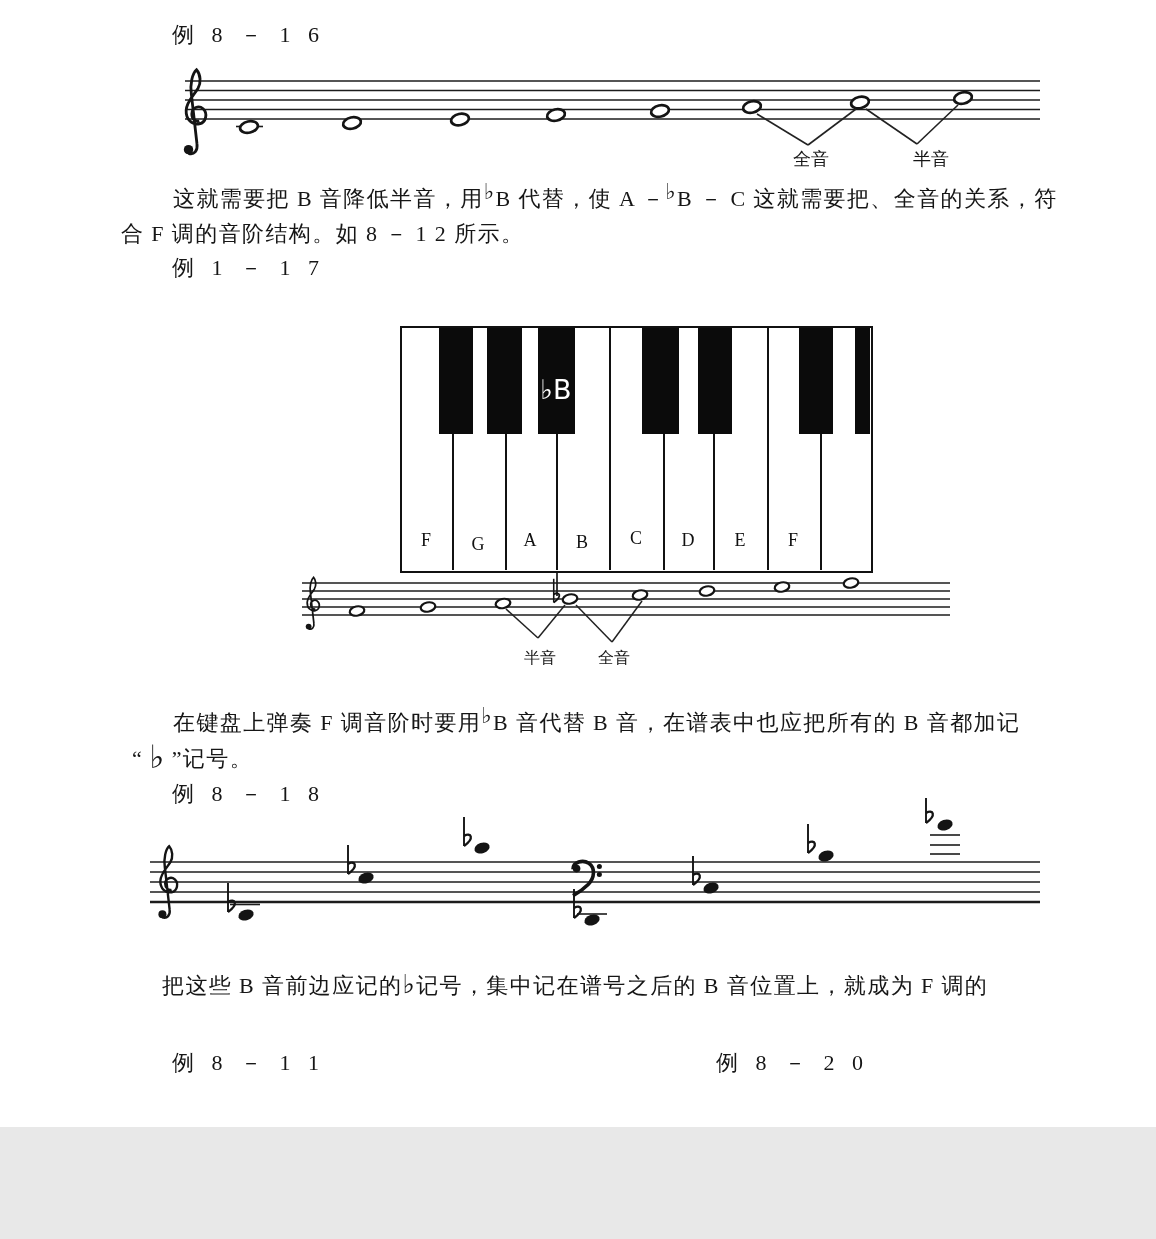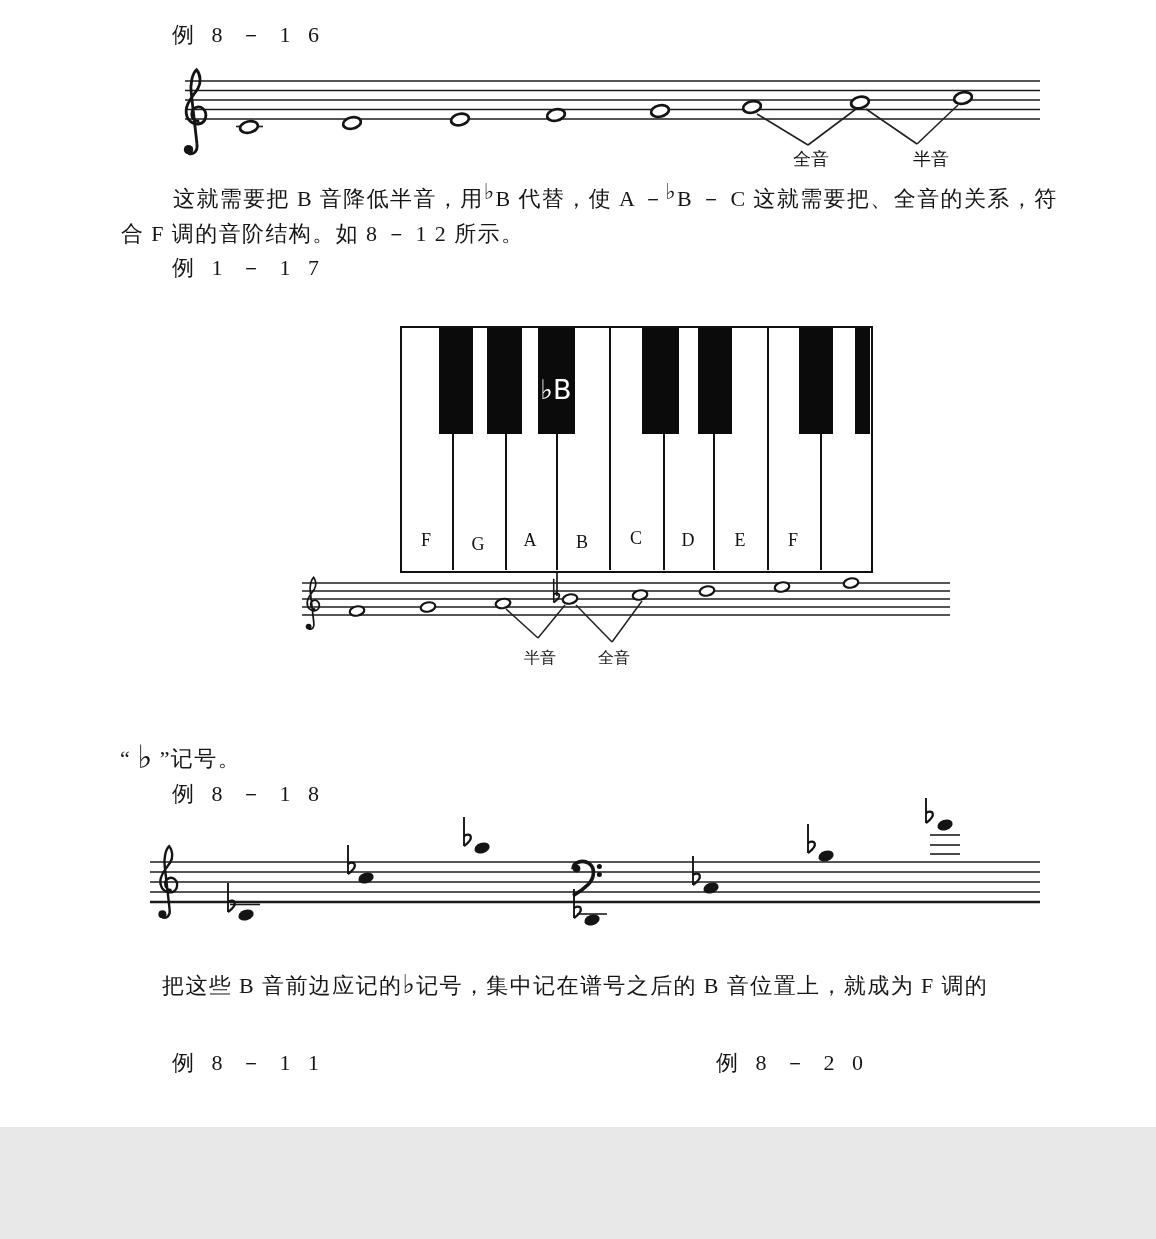--- a/index.html
+++ b/index.html
@@ -186,21 +186,24 @@
     <g stroke="#222" stroke-width="1.5">
       <line x1="216" y1="46" x2="248" y2="75"></line>
       <line x1="248" y1="75" x2="275" y2="42"></line>
       <line x1="286" y1="42" x2="322" y2="79"></line>
       <line x1="322" y1="79" x2="352" y2="38"></line>
     </g>
     <text class="interval" x="250" y="100" font-size="16" text-anchor="middle">半音</text>
     <text class="interval" x="324" y="100" font-size="16" text-anchor="middle">全音</text>
   </svg>
 
-  <div class="abs para-line" style="left:120px;top:744px">
+  <div class="abs para-line" style="left:121px;top:708px">
+    <span style="padding-left:52px">在键盘上弹奏 F 调音阶时要用</span><span class="flat-sup">♭</span><span>B 音代替 B 音，在谱表中也应把所有的 B 音都加记</span>
+  </div>
+  <div class="abs para-line" style="left:132px;top:744px">
     <span>“</span><span class="flat-big">♭</span><span>”</span><span>记号。</span>
   </div>
 
   <div class="abs heading" style="left:172px;top:779px">例 8 － 1 8</div>
 
   <svg class="abs" style="left:138px;top:798px" width="920" height="142">
     <g stroke="#1c1c1c">
       <line x1="12" y1="64" x2="902" y2="64" stroke-width="1.4"></line>
       <line x1="12" y1="74" x2="902" y2="74" stroke-width="1.4"></line>
       <line x1="12" y1="84" x2="902" y2="84" stroke-width="1.4"></line>

